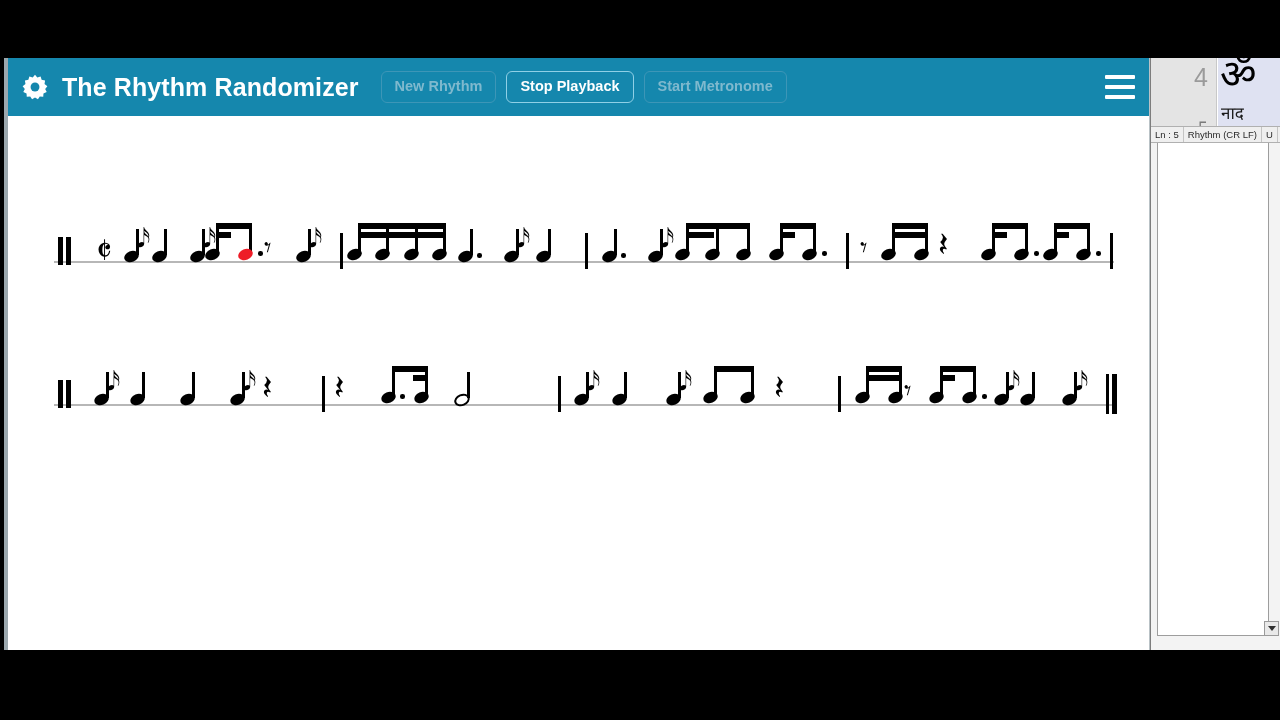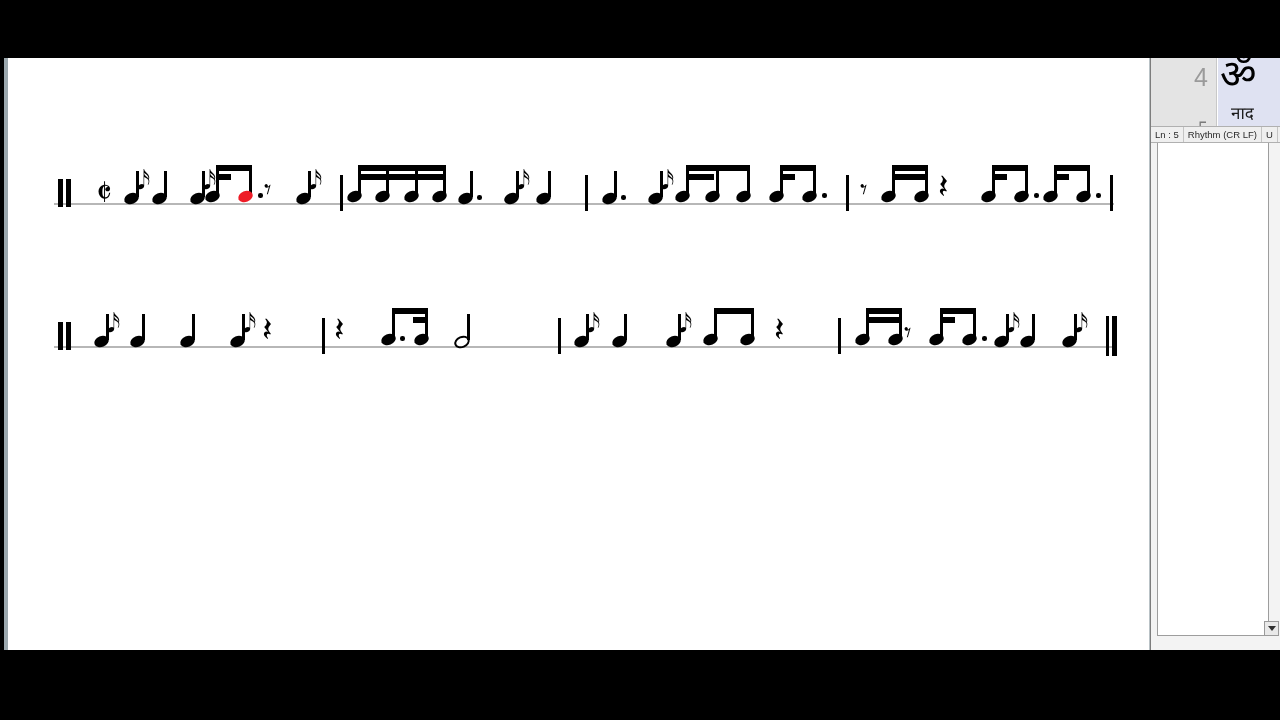--- a/index.html
+++ b/index.html
@@ -122,21 +122,21 @@
   #editor-text-area {
     position: absolute; left: 67px; top: 0; right: 0; height: 68px;
     background: #dfe2f2;
   }
   #om-glyph {
     position: absolute; left: 2px; top: -4px;
     font-family: "DejaVu Sans", sans-serif;
     font-size: 40px; color: #000; line-height: 1;
   }
   #editor-text-line2 {
-    position: absolute; left: 13px; top: 47px;
+    position: absolute; left: 3px; top: 47px;
     font-family: "DejaVu Sans", sans-serif;
     font-size: 17px; color: #1a1a1a; line-height: 1;
   }
   #status-bar {
     position: absolute; left: 0; top: 68px; width: 130px; height: 17px;
     background: #efefef; border-top: 1px solid #b0b0b0; border-bottom: 1px solid #b0b0b0;
     display: flex; align-items: center;
     font-size: 9.5px; color: #2a2a2a;
   }
   .status-cell {
@@ -194,20 +194,39 @@
     <div id="editor-body">
       <div id="editor-doc"></div>
       <div id="editor-scroll-down">
         <div></div>
       </div>
     </div>
   </div>
 
   <div id="app-window">
 
+    <div id="app-header">
+
+      <svg id="gear-icon" viewBox="0 0 24 24">
+        <path fill="#ffffff" d="M12 0.8l2.1 2.5 3.1-1 0.9 3.1 3.2 0.6-0.5 3.2 2.6 2-2.0 2.6 1.4 2.9-3.0 1.2-0.2 3.2-3.2-0.4-1.7 2.7-2.7-1.7-2.7 1.7-1.7-2.7-3.2 0.4-0.2-3.2-3.0-1.2 1.4-2.9-2.0-2.6 2.6-2-0.5-3.2 3.2-0.6 0.9-3.1 3.1 1z"></path>
+        <circle cx="12" cy="12" r="4.1" fill="#1587ad"></circle>
+      </svg>
+
+      <div id="app-title">The Rhythm Randomizer</div>
+
+      <button class="hdr-btn dim">New Rhythm</button>
+      <button class="hdr-btn active">Stop Playback</button>
+      <button class="hdr-btn dim">Start Metronome</button>
+
+      <div id="menu-button">
+        <span></span>
+          <span></span>
+          <span></span>
+      </div>
+    </div>
 
     <div id="score-sheet">
 
       <div class="staff" style="top:85px">
         <div class="staff-line"></div>
 
         <div class="thickbar" style="left:50px;top:36px;height:28px;"></div>
         <div class="thickbar" style="left:58px;top:36px;height:28px;"></div>
 
         <div class="glyph" style="left:88px;top:32px;font-size:36px;">𝄵</div>

